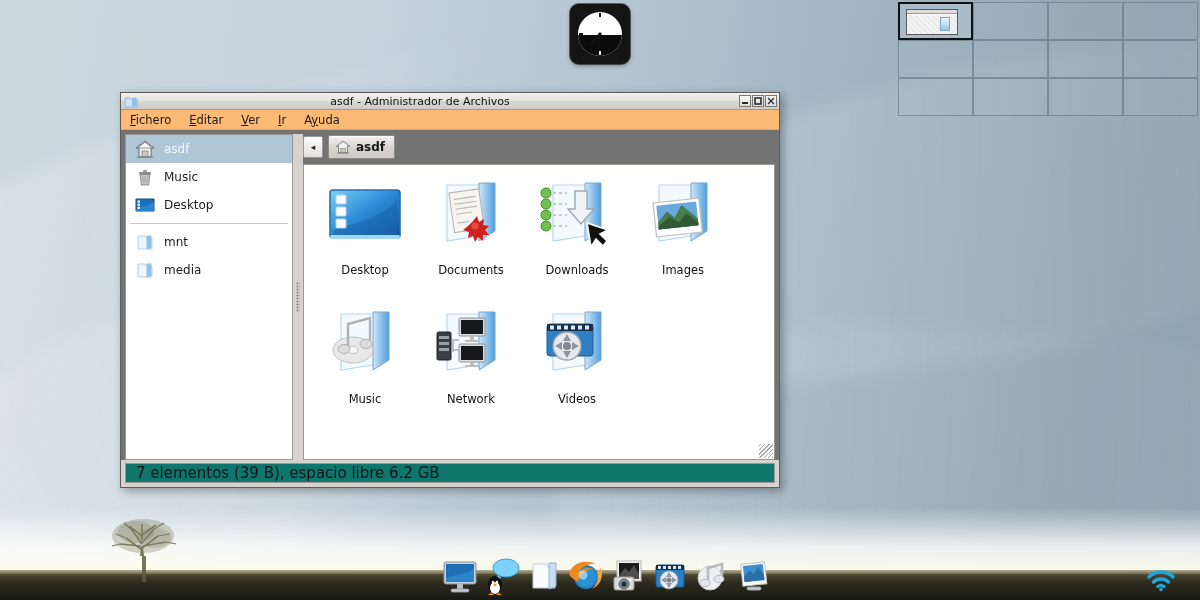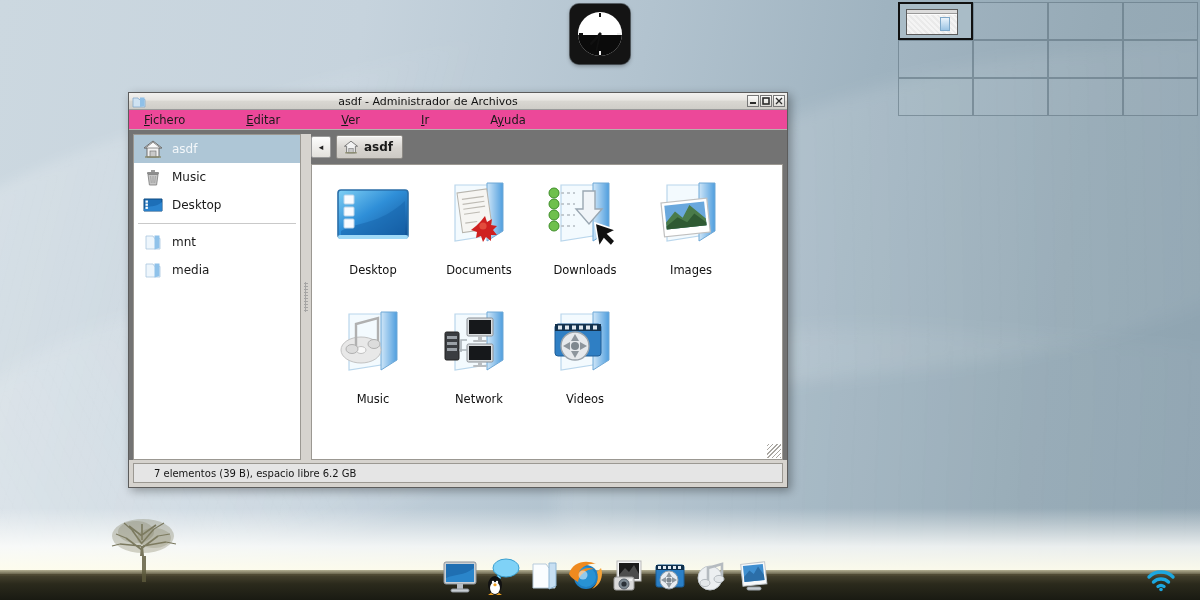--- a/index.html
+++ b/index.html
@@ -98,21 +98,21 @@
     background: #fdfdfd; border: 1px solid #5b5b5b;
   }
   .mini-win .mw-title { height: 4px; background: #dcdcdc; border-bottom: 1px solid #9a9a9a; }
   .mini-win .mw-body { position:absolute; left:0; right:0; top:5px; bottom:0;
     background: repeating-linear-gradient(45deg,#f4f4f4 0 2px,#eaeaea 2px 4px); }
   .mini-win .mw-doc { position:absolute; right:7px; top:7px; width:10px; height:14px;
     background: linear-gradient(to bottom,#eaf3fb,#9cc4e4); border:1px solid #7fa8c9; }
 
   
   #fm-window {
-    position: absolute; left: 128px; top: 92px; width: 660px; height: 396px;
+    position: absolute; left: 120px; top: 92px; width: 660px; height: 396px;
     background: #d6d3ce;
     border: 1px solid #5c5c5c;
     box-shadow: 3px 3px 9px rgba(0,0,0,0.33);
     display: flex; flex-direction: column;
     font-size: 11px;
   }
   #titlebar {
     height: 17px;
     background: linear-gradient(to bottom, #f2f1ef 0%, #e6e4e0 45%, #d9d7d2 50%, #cfcdc8 100%);
     border-bottom: 1px solid #9a9a9a;
@@ -129,23 +129,23 @@
     width: 12px; height: 12px; margin-left: 1px;
     border: 1px solid #777;
     background: linear-gradient(to bottom, #fbfbfa, #dedcd7);
     display: flex; align-items: center; justify-content: center;
     flex: 0 0 auto; cursor: pointer;
   }
   .wbtn svg { display: block; }
 
   #menubar {
     height: 20px;
-    background: #ec4899;
+    background: #fdba74;
     border-bottom: 1px solid #b5b2ad;
-    display: flex; align-items: center; padding-left: 6px; gap: 43px;
+    display: flex; align-items: center; 
   }
   .menu-item {
     padding: 2px 9px; font-size: 11.5px; color: #1a1a1a; cursor: default;
     white-space: nowrap;
   }
   .menu-item u { text-decoration: underline; }
 
   #body-area {
     flex: 1 1 auto; display: flex; min-height: 0;
     background: #737373;
@@ -227,25 +227,25 @@
   .file-label { font-size: 11.5px; color: #111; margin-top: 6px; text-align: center; }
 
   #resize-grip {
     position: absolute; right: 1px; bottom: 1px; width: 14px; height: 14px;
     background-image: repeating-linear-gradient(-45deg, #a9a6a1 0 1px, transparent 1px 3px);
   }
 
   #statusbar {
     height: 20px; flex: 0 0 auto;
     margin: 3px 4px 4px 4px;
-    background: #e5e5e5;
+    background: #0f766e;
     border: 1px solid #9b9892;
     display: flex; align-items: center;
-    padding-left: 20px;
-    font-size: 10px; color: #151515;
+    padding-left: 10px;
+    font-size: 15px; color: #151515;
   }
 
   
   #dock {
     position: absolute; left: 440px; bottom: 4px;
     display: flex; align-items: flex-end; gap: 2px;
   }
   .dock-icon { width: 40px; height: 40px; cursor: pointer; }
 
   #wifi { position: absolute; right: 22px; bottom: 8px; width: 34px; height: 26px; cursor: pointer; }

